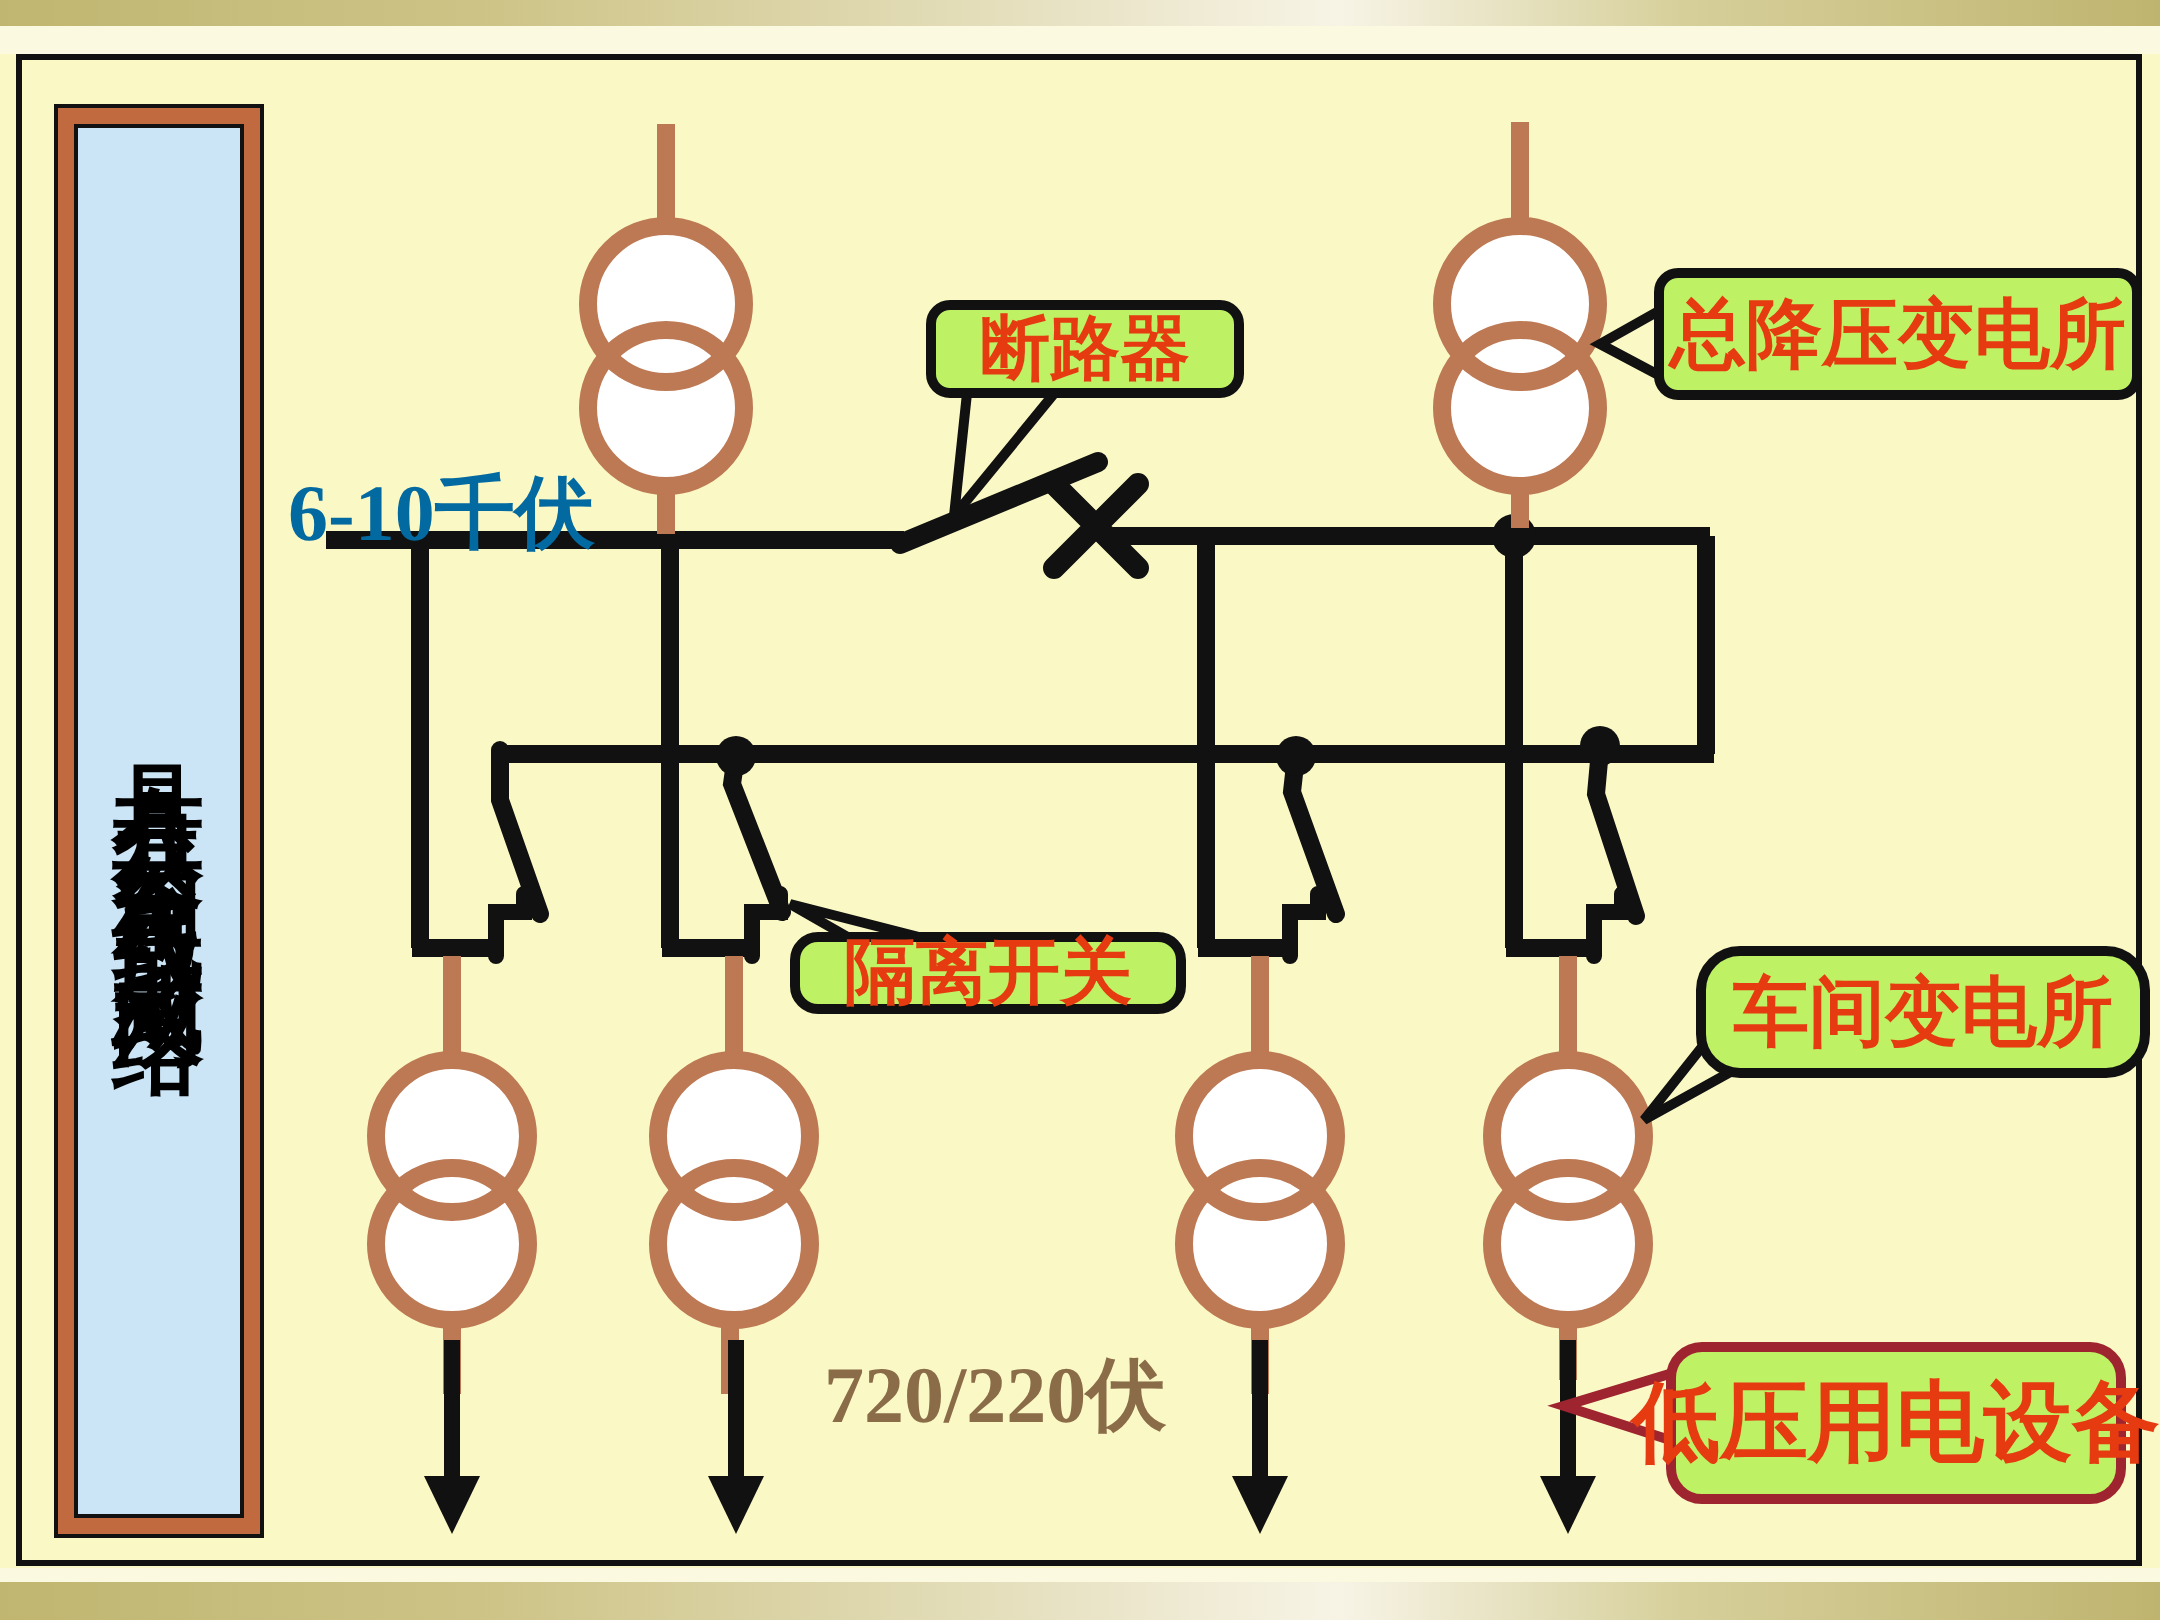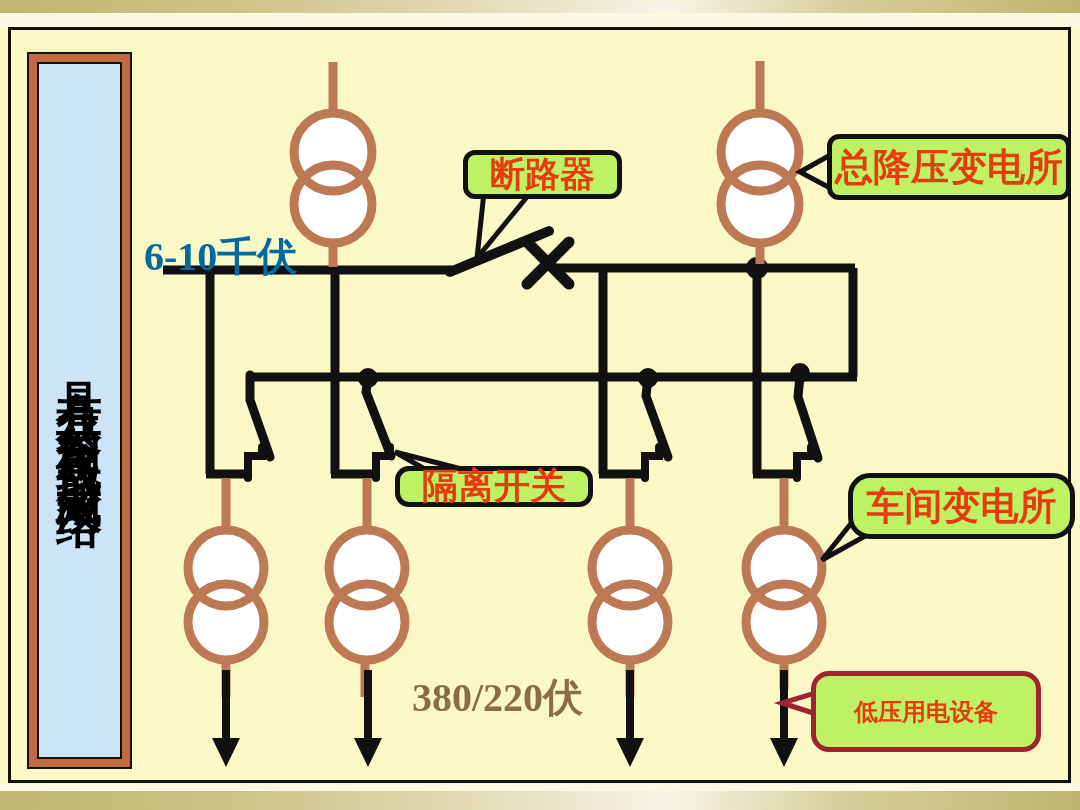--- a/index.html
+++ b/index.html
@@ -28,21 +28,21 @@
   svg.diagram{left:0;top:0;}
 
   
   .callout{box-sizing:border-box;border:5px solid #111;border-radius:16px;background:#bef264;
            display:flex;align-items:center;justify-content:center;
            color:#e63b11;font-weight:bold;white-space:nowrap;}
   .co-breaker{left:463px;top:150px;width:159px;height:49px;font-size:35px;border-radius:12px;}
   .co-main{left:827px;top:134px;width:244px;height:66px;font-size:38px;border-radius:12px;}
   .co-isolator{left:395px;top:466px;width:198px;height:41px;font-size:36px;border-radius:14px;}
   .co-workshop{left:848px;top:431px;width:227px;height:66px;font-size:38px;border-radius:22px;margin-top:42px;}
-  .co-lv{left:811px;top:671px;width:230px;height:81px;font-size:24px;border-radius:18px;border-color:#9e2430;}
+  .co-lv{left:833px;top:671px;width:230px;height:81px;font-size:44px;border-radius:18px;border-color:#9e2430;}
 
   .volt-primary{left:144px;top:229px;font-size:40px;font-weight:bold;color:#0369a1;white-space:nowrap;}
   .volt-secondary{left:412px;top:670px;font-size:40px;font-weight:bold;color:#8a6c49;white-space:nowrap;}
 </style>
 </head>
 <body>
 
 <div class="abs band band-top"></div>
 <div class="abs strip strip-top"></div>
 <div class="abs slide"></div>
@@ -167,19 +167,19 @@
   <g stroke-linejoin="miter" fill="#faf9c6">
     <polygon points="484,192 531,192 477,258" stroke="#111" stroke-width="5"></polygon>
     <polygon points="832,154 832,189 800,172" stroke="#111" stroke-width="5"></polygon>
     <polygon points="430,472 481,474 395,452" stroke="#111" stroke-width="5"></polygon>
     <polygon points="876,492 948,490 822,560" stroke="#111" stroke-width="5"></polygon>
     <polygon points="838,686 838,721 782,703" stroke="#9e2430" stroke-width="5"></polygon>
   </g>
 </svg>
 
 <div class="abs volt-primary">6-10千伏</div>
-<div class="abs volt-secondary">380/220伏</div>
+<div class="abs volt-secondary">720/220伏</div>
 
 <div class="abs callout co-breaker">断路器</div>
 <div class="abs callout co-main">总降压变电所</div>
 <div class="abs callout co-isolator">隔离开关</div>
 <div class="abs callout co-workshop">车间变电所</div>
 <div class="abs callout co-lv">低压用电设备</div>
 
 </body></html>

